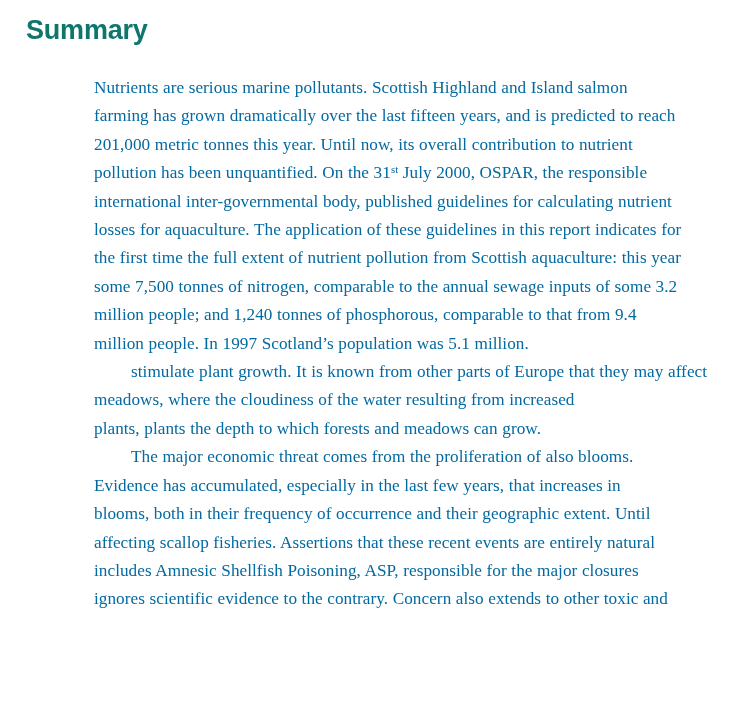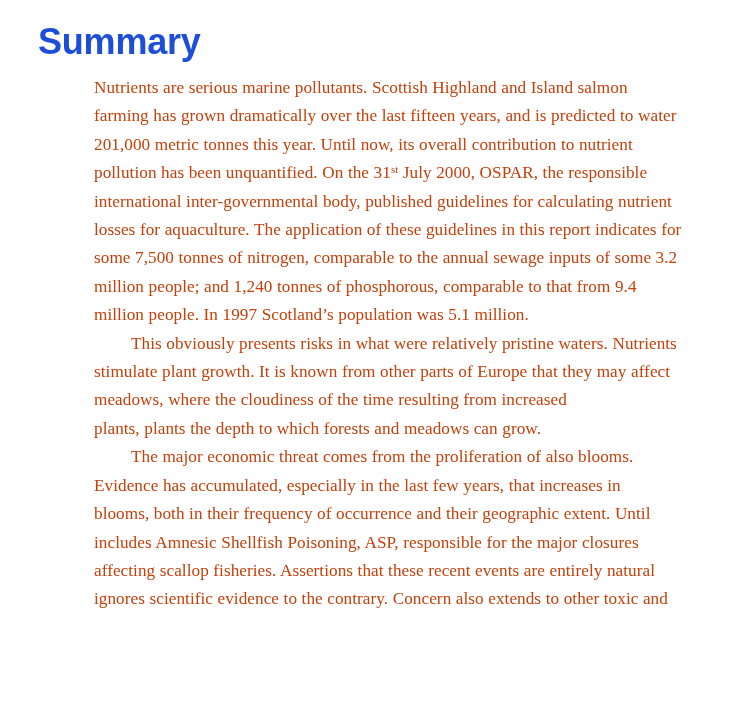--- a/index.html
+++ b/index.html
@@ -28,43 +28,43 @@
     overflow: hidden;
   }
 
   
   .doc-heading {
     position: absolute;
     left: 26px;
     top: 13px;
     font-family: "Liberation Sans", "DejaVu Sans", sans-serif;
     font-weight: 700;
-    font-size: 36px;
+    font-size: 27px;
     letter-spacing: -0.2px;
     line-height: 34px;
-    color: #1d4ed8;
-    margin: 12px;
+    color: #0f766e;
+    margin: 0;
     white-space: nowrap;
   }
 
   
   .body-block {
     position: absolute;
     left: 94px;
     top: 74px;
     width: 640px;
   }
 
   .doc-paragraph {
     margin: 0;
     padding: 0;
     font-family: "Liberation Serif", "DejaVu Serif", serif;
     font-size: 17.2px;
     line-height: 28.4px;
-    color: #c2410c;
+    color: #0369a1;
     text-align: left;
     letter-spacing: 0.05px;
     word-spacing: 0.2px;
   }
 
   .doc-paragraph .line {
     display: block;
     white-space: pre;
   }
 
@@ -83,41 +83,41 @@
 <body>
 
 <div id="page">
 
   <h1 class="doc-heading">Summary</h1>
 
   <div class="body-block">
 
     <p class="doc-paragraph">
       <span class="line">Nutrients are serious marine pollutants. Scottish Highland and Island salmon</span>
-      <span class="line">farming has grown dramatically over the last fifteen years, and is predicted to water</span>
+      <span class="line">farming has grown dramatically over the last fifteen years, and is predicted to reach</span>
       <span class="line">201,000 metric tonnes this year. Until now, its overall contribution to nutrient</span>
       <span class="line"><span>pollution has been unquantified. On the 31</span><span class="sup">st</span><span> July 2000, OSPAR, the responsible</span></span>
       <span class="line">international inter-governmental body, published guidelines for calculating nutrient</span>
       <span class="line">losses for aquaculture. The application of these guidelines in this report indicates for</span>
+      <span class="line">the first time the full extent of nutrient pollution from Scottish aquaculture: this year</span>
       <span class="line">some 7,500 tonnes of nitrogen, comparable to the annual sewage inputs of some 3.2</span>
       <span class="line">million people; and 1,240 tonnes of phosphorous, comparable to that from 9.4</span>
       <span class="line">million people. In 1997 Scotland’s population was 5.1 million.</span>
     </p>
 
     <p class="doc-paragraph indented">
-      <span class="line">This obviously presents risks in what were relatively pristine waters. Nutrients</span>
       <span class="line">stimulate plant growth. It is known from other parts of Europe that they may affect</span>
-      <span class="line">meadows, where the cloudiness of the time resulting from increased</span>
+      <span class="line">meadows, where the cloudiness of the water resulting from increased</span>
       <span class="line">plants, plants the depth to which forests and meadows can grow.</span>
     </p>
 
     <p class="doc-paragraph indented">
       <span class="line">The major economic threat comes from the proliferation of also blooms.</span>
       <span class="line">Evidence has accumulated, especially in the last few years, that increases in</span>
       <span class="line">blooms, both in their frequency of occurrence and their geographic extent. Until</span>
+      <span class="line">affecting scallop fisheries. Assertions that these recent events are entirely natural</span>
       <span class="line">includes Amnesic Shellfish Poisoning, ASP, responsible for the major closures</span>
-      <span class="line">affecting scallop fisheries. Assertions that these recent events are entirely natural</span>
       <span class="line">ignores scientific evidence to the contrary. Concern also extends to other toxic and</span>
 
     </p>
 
   </div>
 </div>
 
 </body></html>

